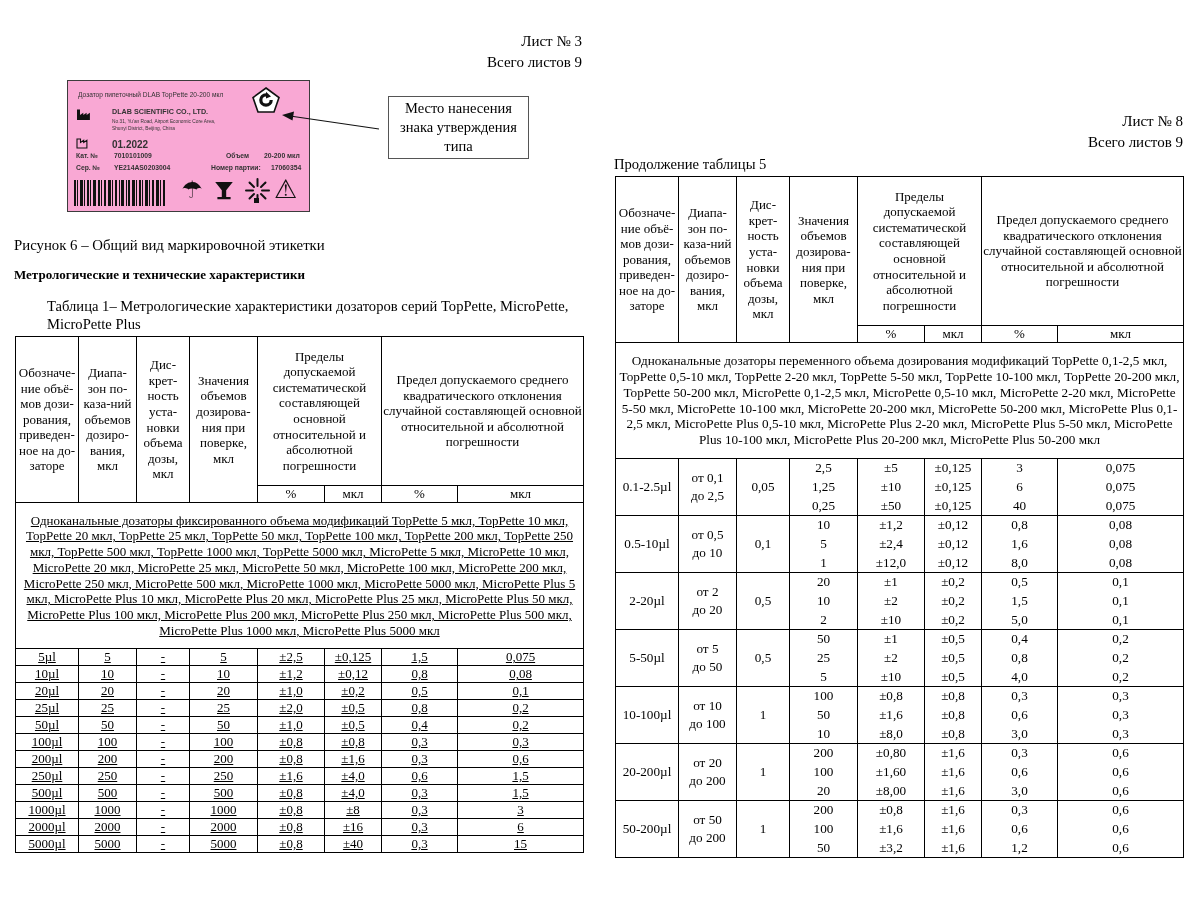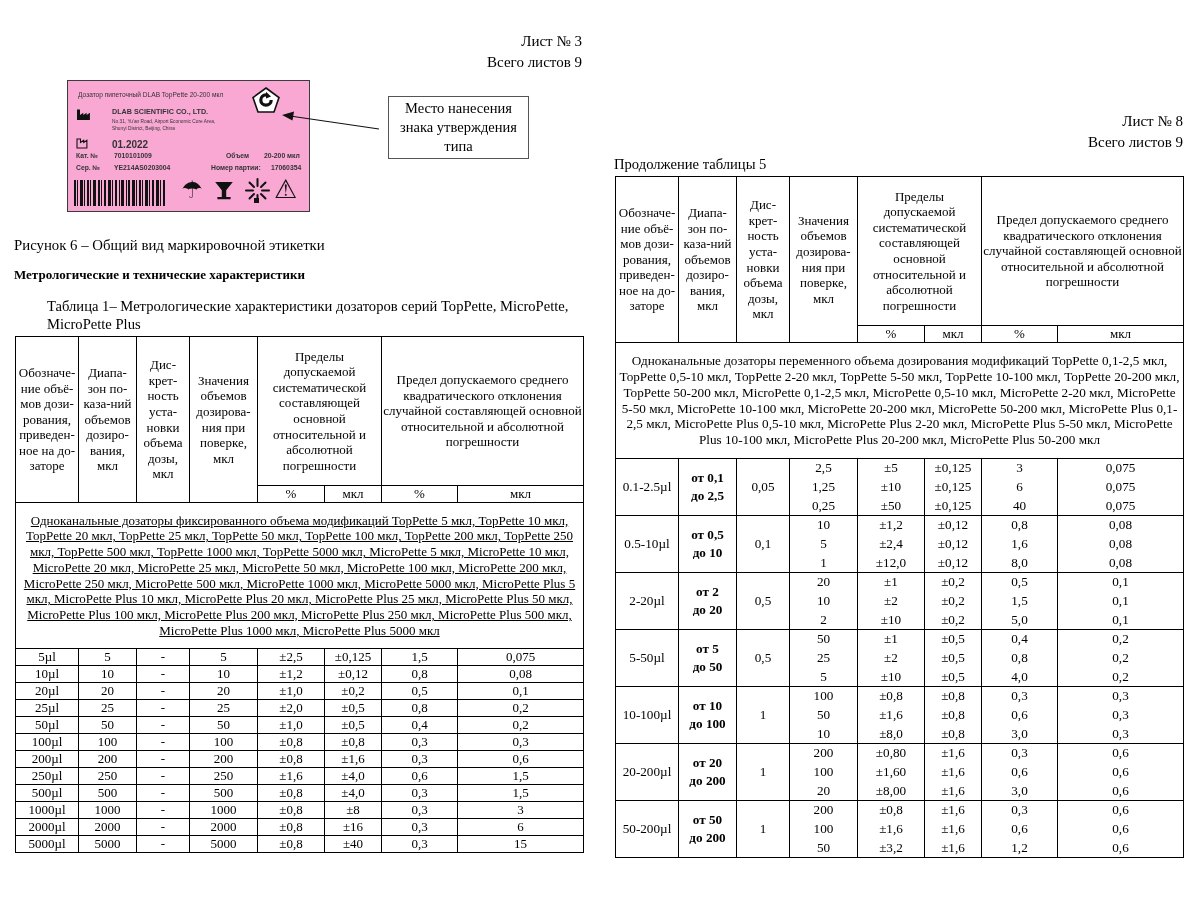--- a/index.html
+++ b/index.html
@@ -33,27 +33,27 @@
   .doc-table th,.doc-table td{border:1px solid #000;padding:0 1px;text-align:center;
       font-weight:normal;overflow:hidden;}
   .doc-table th{font-size:13px;line-height:1.2;}
   tr.mainrow{height:149px;}
   tr.subrow{height:17px;}
   .span-cell{font-size:13.4px;line-height:1.21;padding:1px 3px;}
   tr.spanrow-fixed{height:146px;text-decoration:underline;}
   tr.spanrow-var{height:116px;margin-left:20px;}
   #table-fixed{left:15px;top:336px;}
   #table-fixed td{font-size:13px;}
-  #table-fixed tbody.data tr{height:17px;}
+  #table-fixed tbody.data tr{height:17px;text-decoration:underline;}
   #table-var{left:615px;top:176px;}
   #table-var td{font-size:13.2px;}
   #table-var tbody.data tr{height:19px;}
   #table-var tbody.data td{border-top:none;border-bottom:none;}
   #table-var tbody.data td.gtop{border-top:1px solid #000;}
-  #table-var tbody.data td.rcell{white-space:pre-line;line-height:1.35;font-weight:bold;}
+  #table-var tbody.data td.rcell{white-space:pre-line;line-height:1.35;}
 </style>
 </head>
 <body>
 
 <div class="abs sheet-info" style="left:382px;top:31px;width:200px;">
   <div>Лист № 3</div>
   <div>Всего листов 9</div>
 </div>
 
 <div class="abs" id="label-box">

